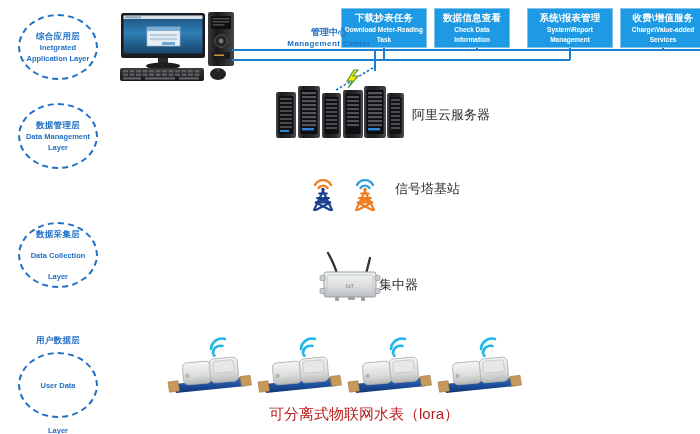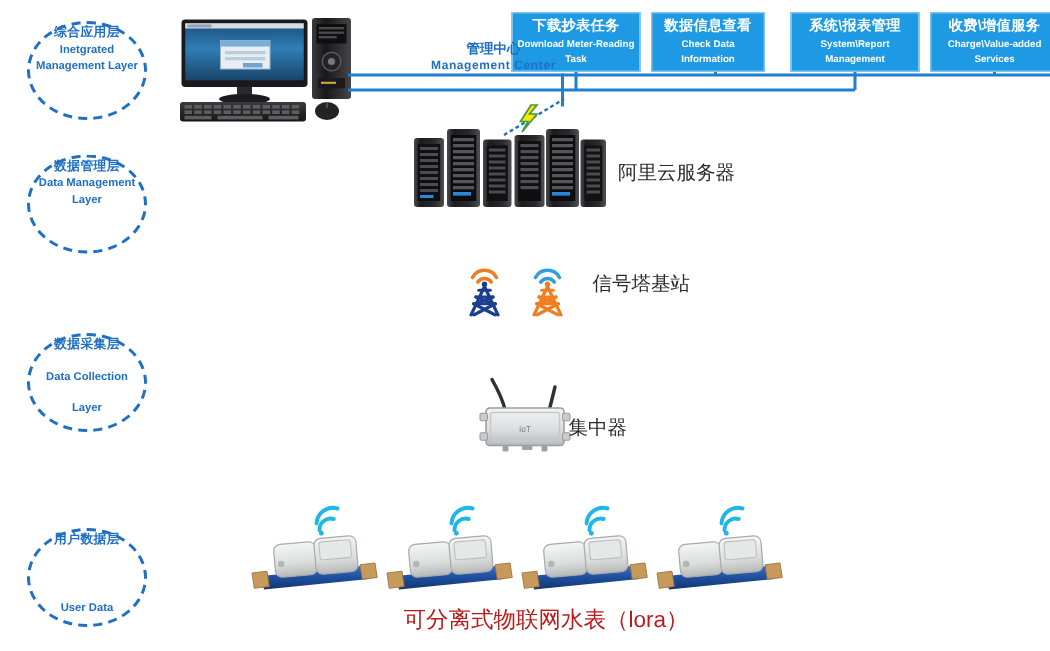--- a/index.html
+++ b/index.html
@@ -20,20 +20,21 @@
   }
 
   
   .layer-circle {
     position: absolute;
     border: 2px dashed #1f6fc4;
     border-radius: 50%;
     display: flex;
     flex-direction: column;
     align-items: center;
+    justify-content: center;
     text-align: center;
     color: #1f6fc4;
     box-sizing: border-box;
   }
   .layer-cn {
     font-size: 8.5px;
     line-height: 11px;
     font-weight: bold;
     letter-spacing: .3px;
   }
@@ -120,21 +121,21 @@
   .art svg { display: block; }
 </style>
 </head>
 <body>
 
 <div id="stage">
 
   <div class="layer-circle" style="left:18px; top:14px; width:80px; height:66px;">
     <div class="layer-cn">综合应用层</div>
     <div class="layer-en">Inetgrated</div>
-    <div class="layer-en">Management Layer</div>
+    <div class="layer-en">Application Layer</div>
   </div>
 
   <div class="layer-circle" style="left:18px; top:103px; width:80px; height:66px;">
     <div class="layer-cn">数据管理层</div>
     <div class="layer-en">Data Management</div>
     <div class="layer-en">Layer</div>
   </div>
 
   <div class="layer-circle" style="left:18px; top:222px; width:80px; height:66px;gap:10px;">
     <div class="layer-cn">数据采集层</div>

